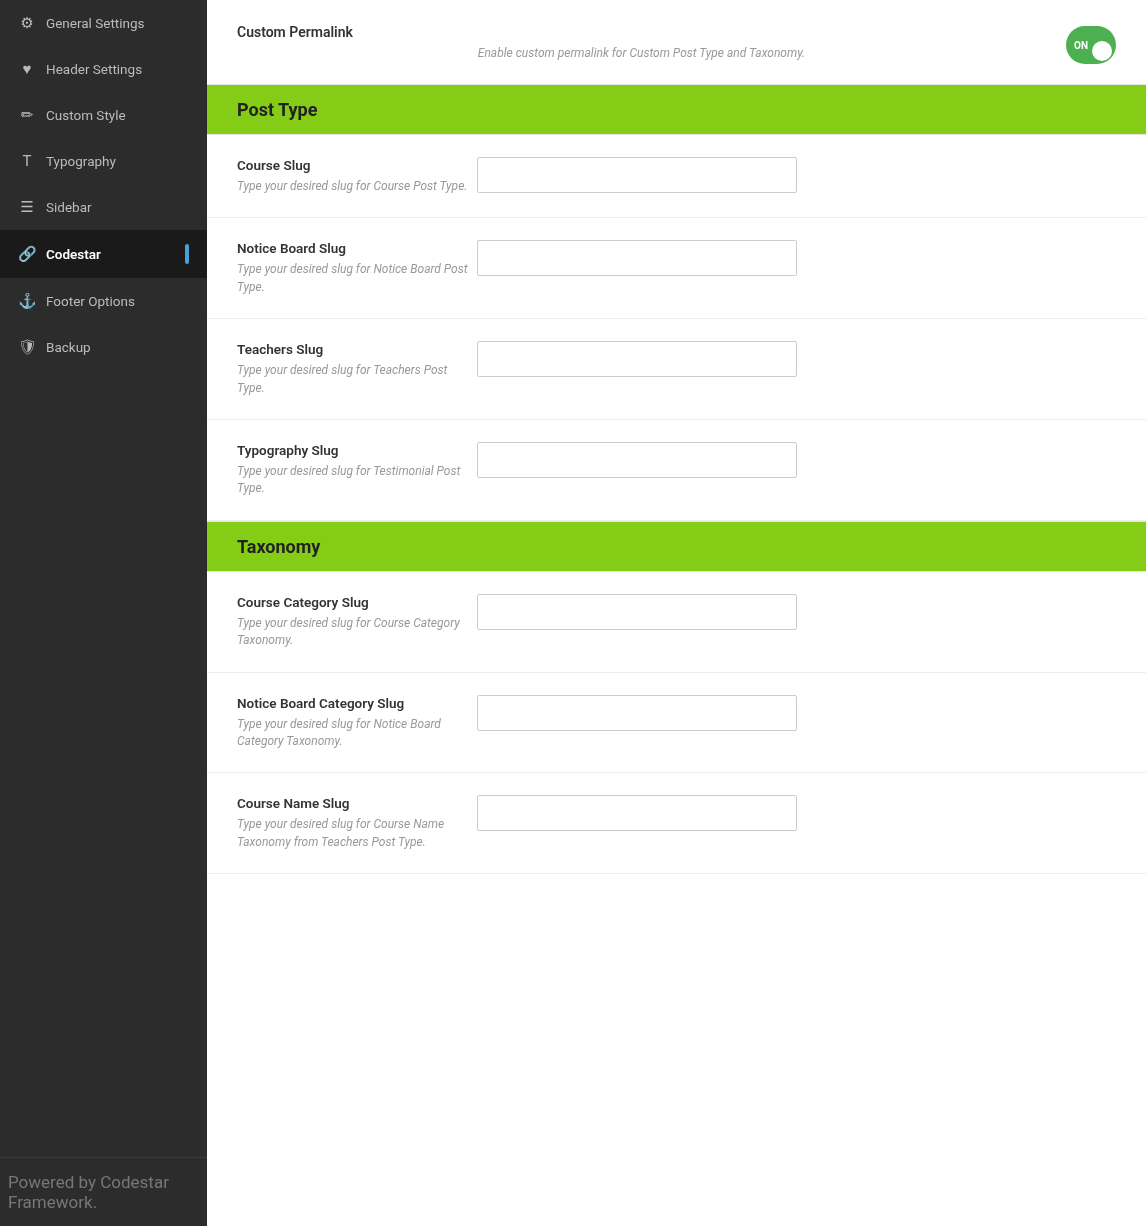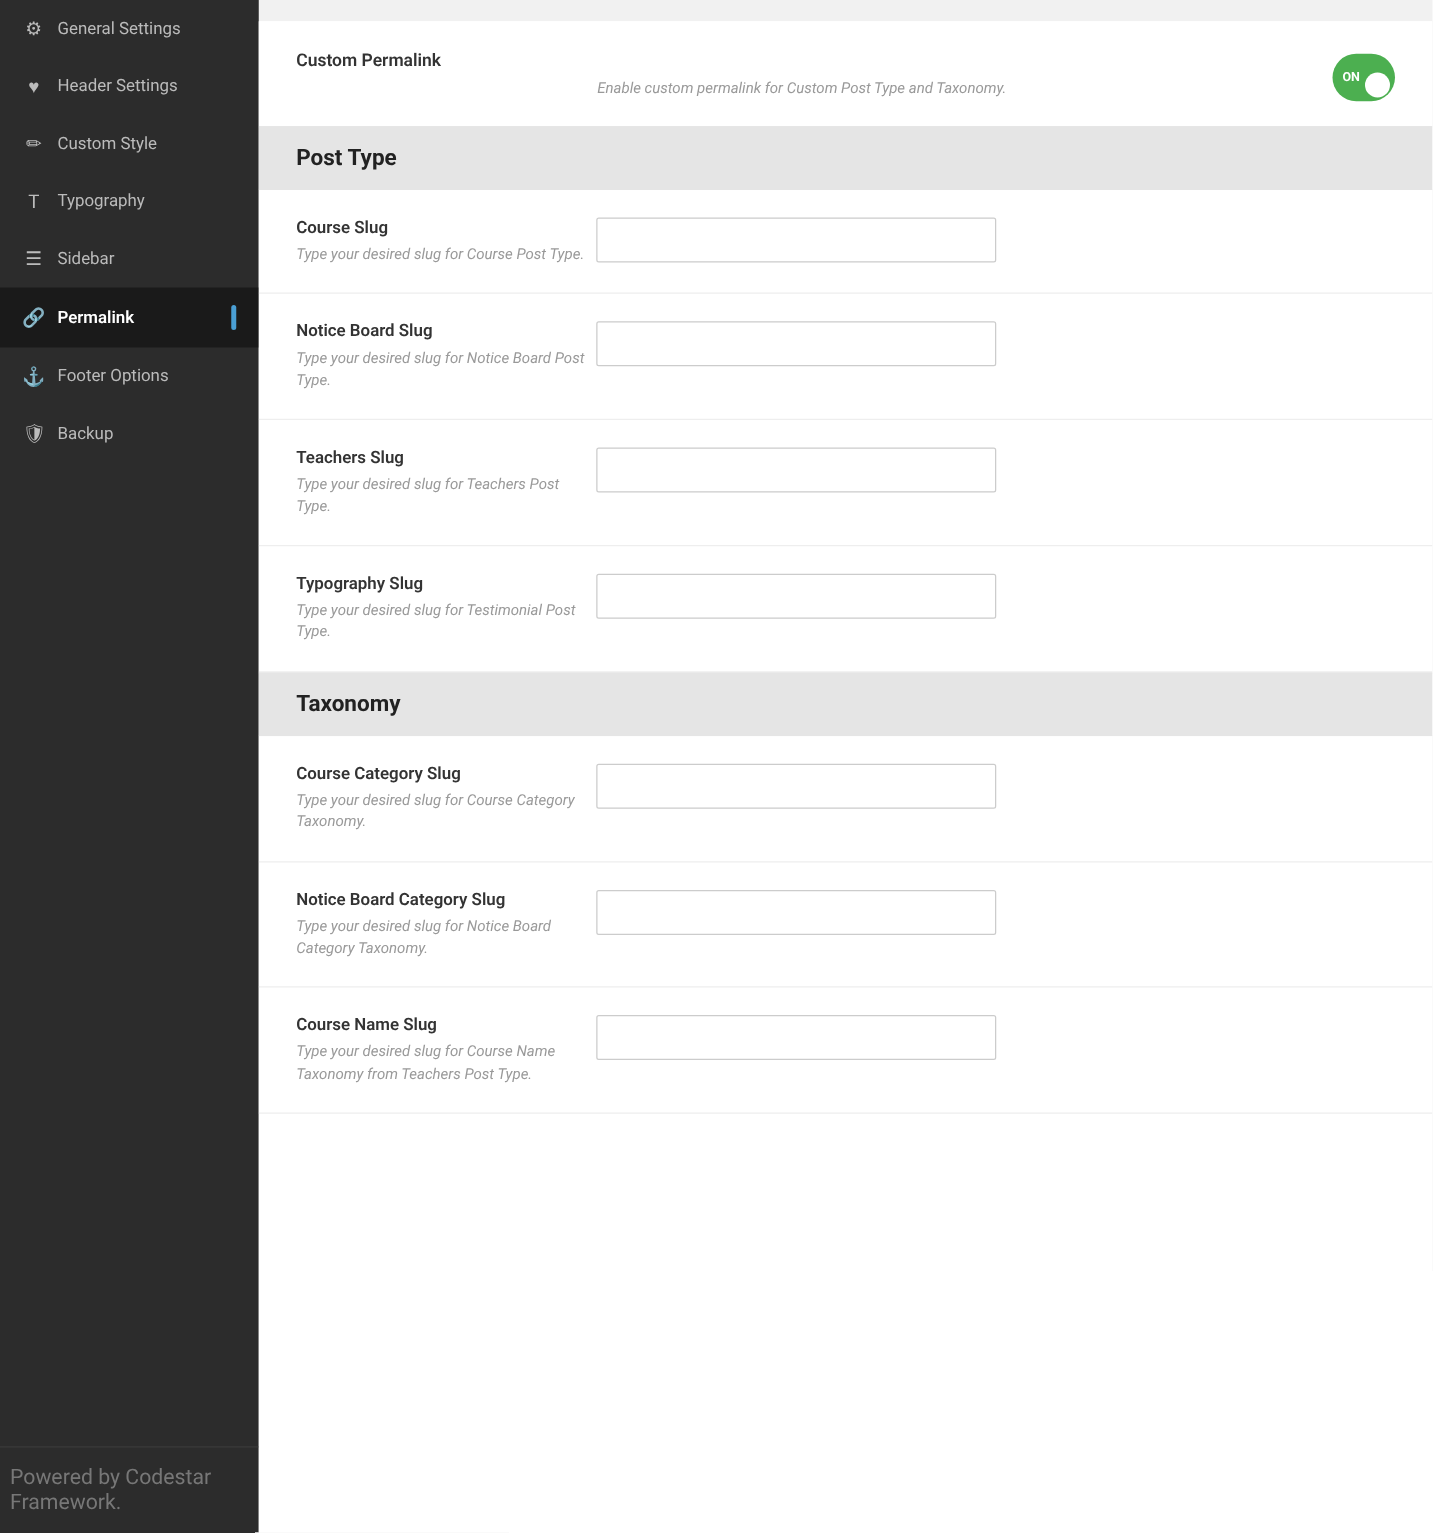--- a/index.html
+++ b/index.html
@@ -52,21 +52,20 @@
       border-top: 1px solid #3a3a3a;
     }
 
     
     .main-content {
       flex: 1;
       background: #fff;
       display: flex;
       flex-direction: column;
       overflow-y: auto;
-      margin-top: 17px;
     }
 
     
     .top-section {
       padding: 24px 30px 20px 30px;
       background: #fff;
     }
     .toggle-row {
       display: flex;
       align-items: flex-start;
@@ -118,21 +117,21 @@
       left: 8px;
       top: 50%;
       transform: translateY(-50%);
       font-size: 10px;
       font-weight: bold;
       color: white;
     }
 
     
     .section-header {
-      background: #e5e5e5;
+      background: #84cc16;
       padding: 14px 30px;
       border-top: 1px solid #e5e5e5;
       border-bottom: 1px solid #e5e5e5;
     }
     .section-header-title {
       font-size: 18px;
       font-weight: 700;
       color: #222;
     }
 
@@ -201,21 +200,21 @@
       <span>Typography</span>
 
     </div>
         <div class="sidebar-item">
       <span class="icon">☰</span>
       <span>Sidebar</span>
 
     </div>
         <div class="sidebar-item active">
       <span class="icon">🔗</span>
-      <span>Permalink</span>
+      <span>Codestar</span>
       <div class="sidebar-active-indicator"></div>
     </div>
         <div class="sidebar-item">
       <span class="icon">⚓</span>
       <span>Footer Options</span>
 
     </div>
         <div class="sidebar-item">
       <span class="icon">🛡</span>
       <span>Backup</span>

